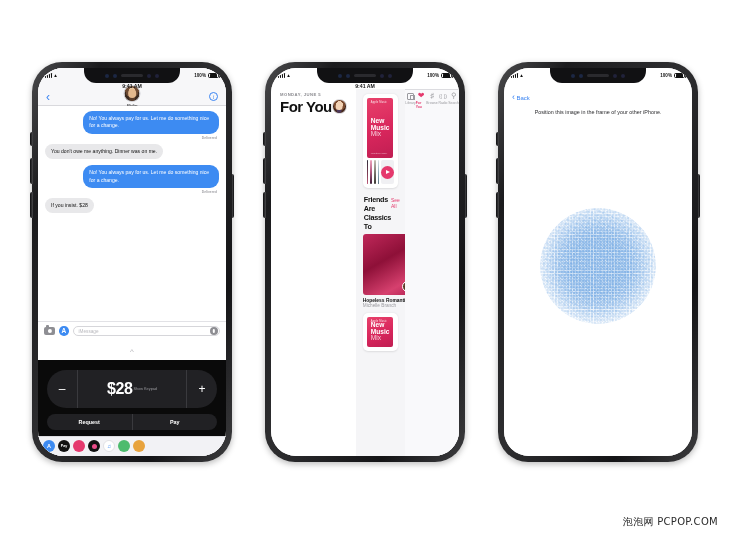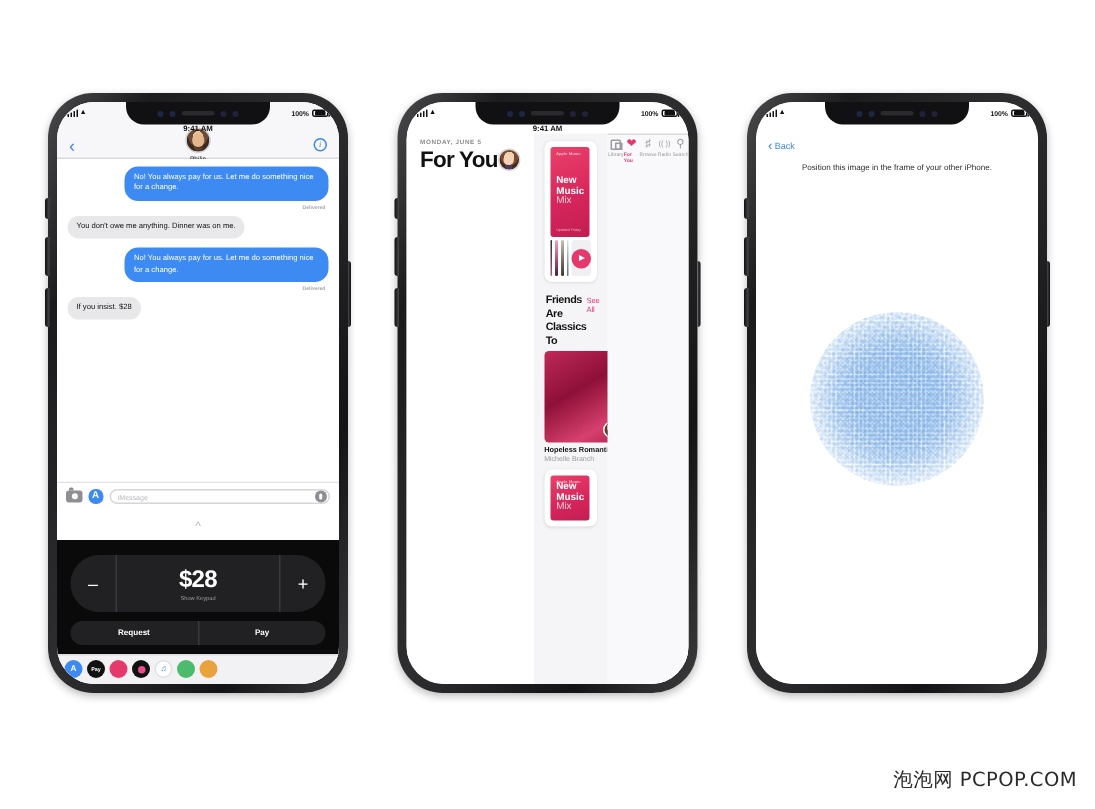--- a/index.html
+++ b/index.html
@@ -159,21 +159,21 @@
   .pay-drawer { flex:0 0 auto; background:#0a0a0a; padding:10px 9px 6px 9px; }
   .pay-amount-bar {
     display:flex; align-items:stretch; height:38px;
     background:#212124; border-radius:19px; overflow:hidden;
   }
   .pay-side {
     width:30px; display:flex; align-items:center; justify-content:center;
     color:#fff; font-size:12px; font-weight:300;
   }
   .pay-divider { width:.7px; background:#3a3a3e; }
-  .pay-mid { flex:1; display:flex; flex-direction:column; align-items:center; justify-content:center; gap:1px; }
+  .pay-mid { flex:1; display:flex; flex-direction:row; align-items:center; justify-content:center; gap:1px; }
   .pay-amount { font-size:16px; font-weight:bold; color:#fff; letter-spacing:-.4px; }
   .pay-keypad { font-size:3.8px; color:#9a9a9f; }
   .pay-actions { display:flex; margin-top:6px; height:16px; background:#212124; border-radius:8px; overflow:hidden; }
   .pay-action {
     flex:1; display:flex; align-items:center; justify-content:center;
     color:#fff; font-size:5.4px; font-weight:bold;
   }
   .pay-action + .pay-action { border-left:.7px solid #3a3a3e; }
 
   .app-dock {
@@ -312,21 +312,21 @@
     mask-image:radial-gradient(circle at 48% 46%, #000 0 40%, rgba(0,0,0,.6) 60%, rgba(0,0,0,.18) 80%, transparent 95%);
     transform:rotate(23deg);
   }
   .cloud .l3 {
     background:radial-gradient(circle at 50% 48%, rgba(120,172,228,.30) 0 30%, rgba(130,178,230,.16) 52%, transparent 72%);
   }
 
   
   .watermark {
     position:absolute; right:12px; bottom:10px;
-    font-size:13px; color:#2a2a2a; letter-spacing:.3px;
+    font-size:10px; color:#2a2a2a; letter-spacing:.3px;
     font-family:"DejaVu Sans", sans-serif;
   }
 </style>
 </head>
 <body>
 
 <div class="stage">
 
   <div class="phone" id="phone1">
     <div class="btn-vol" style="top:70px;height:14px"></div>

